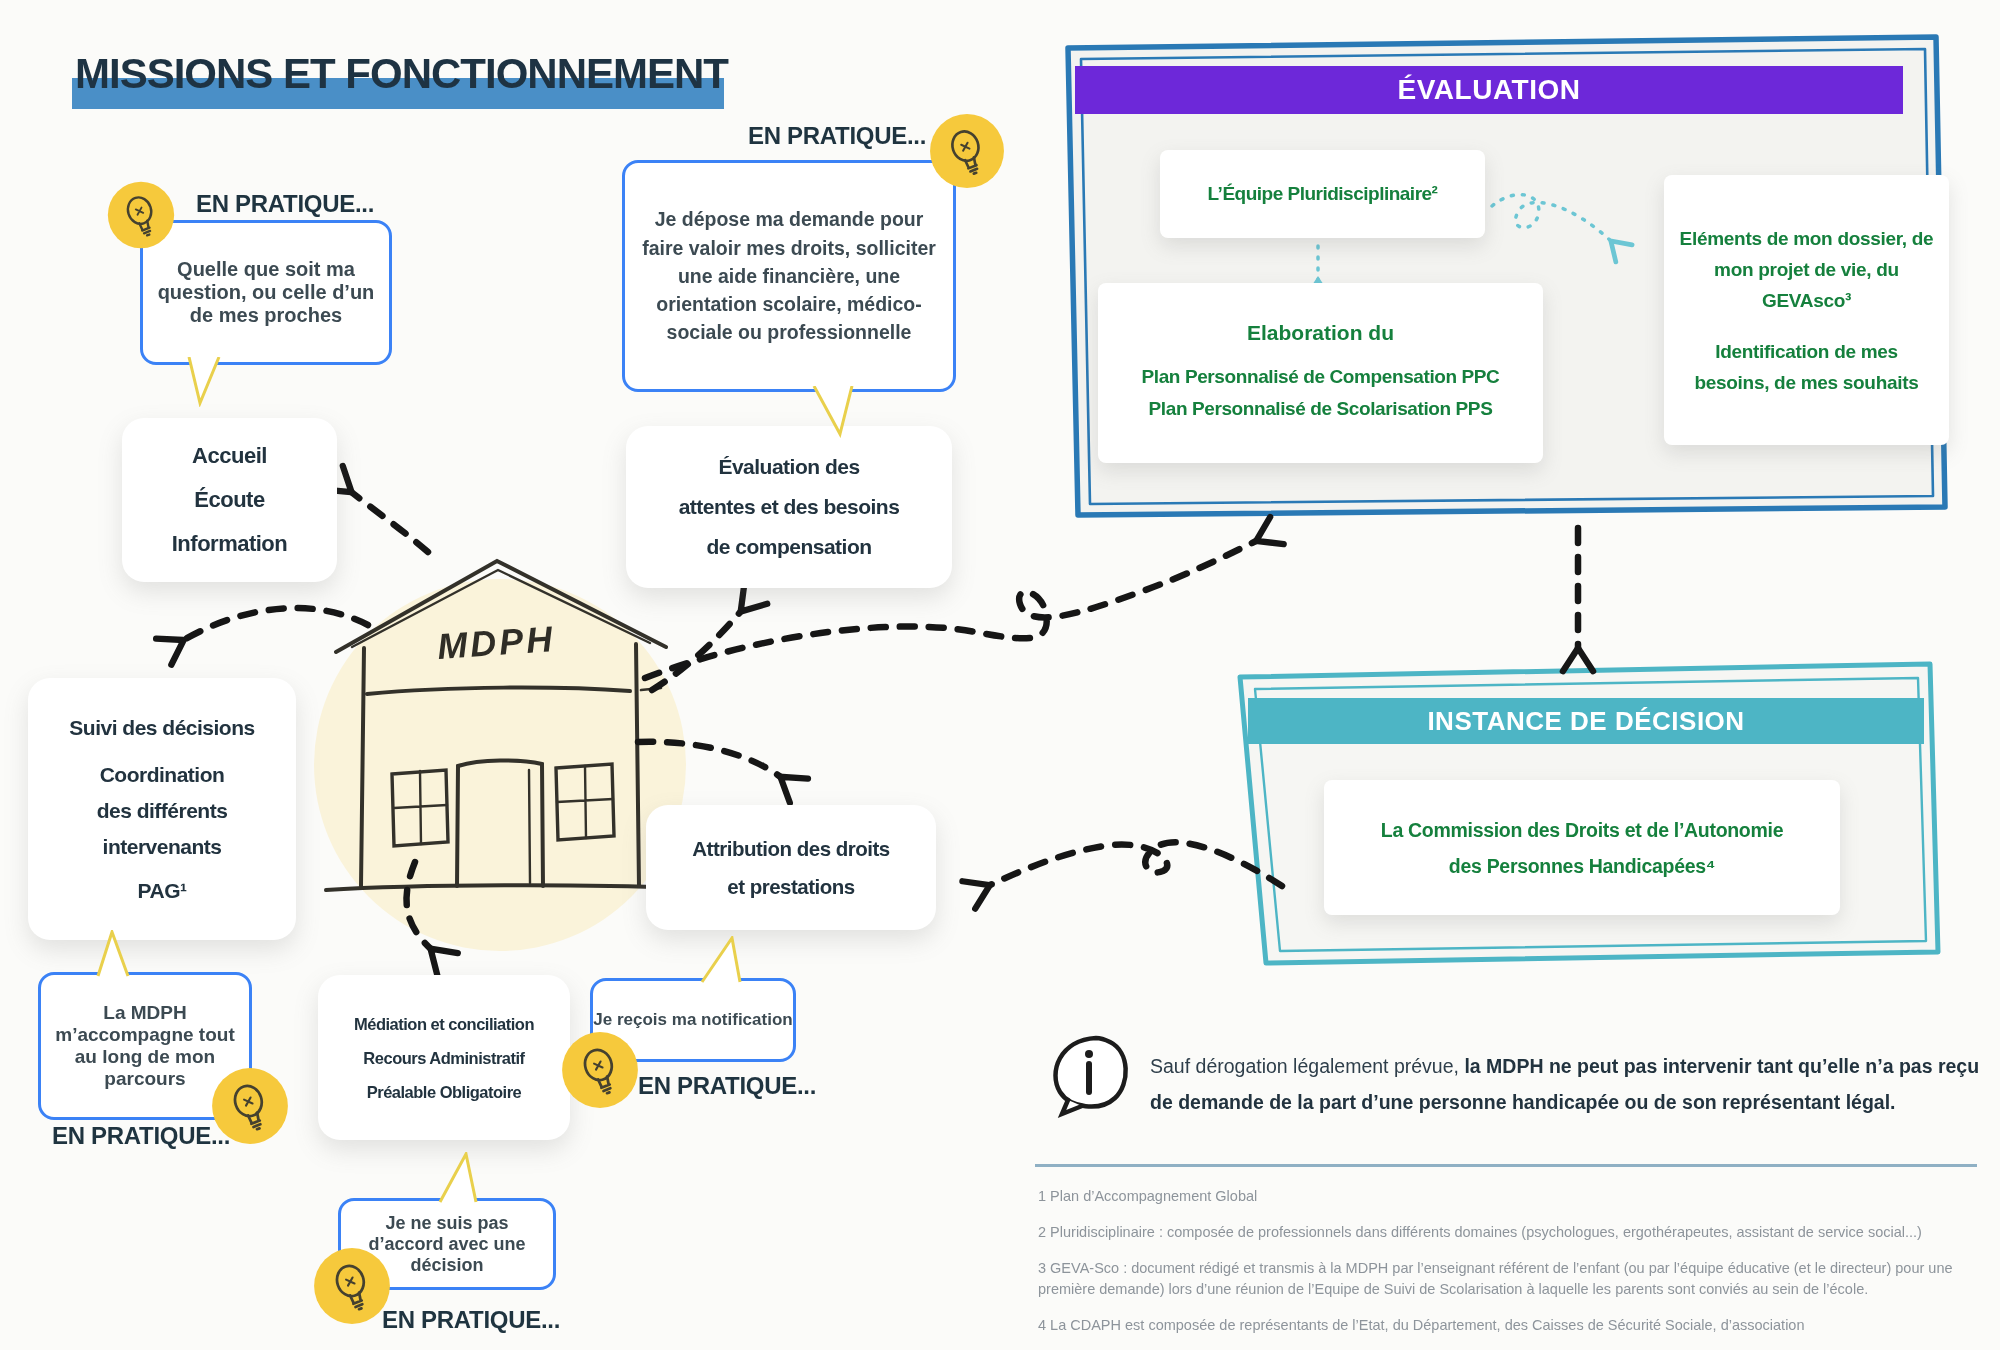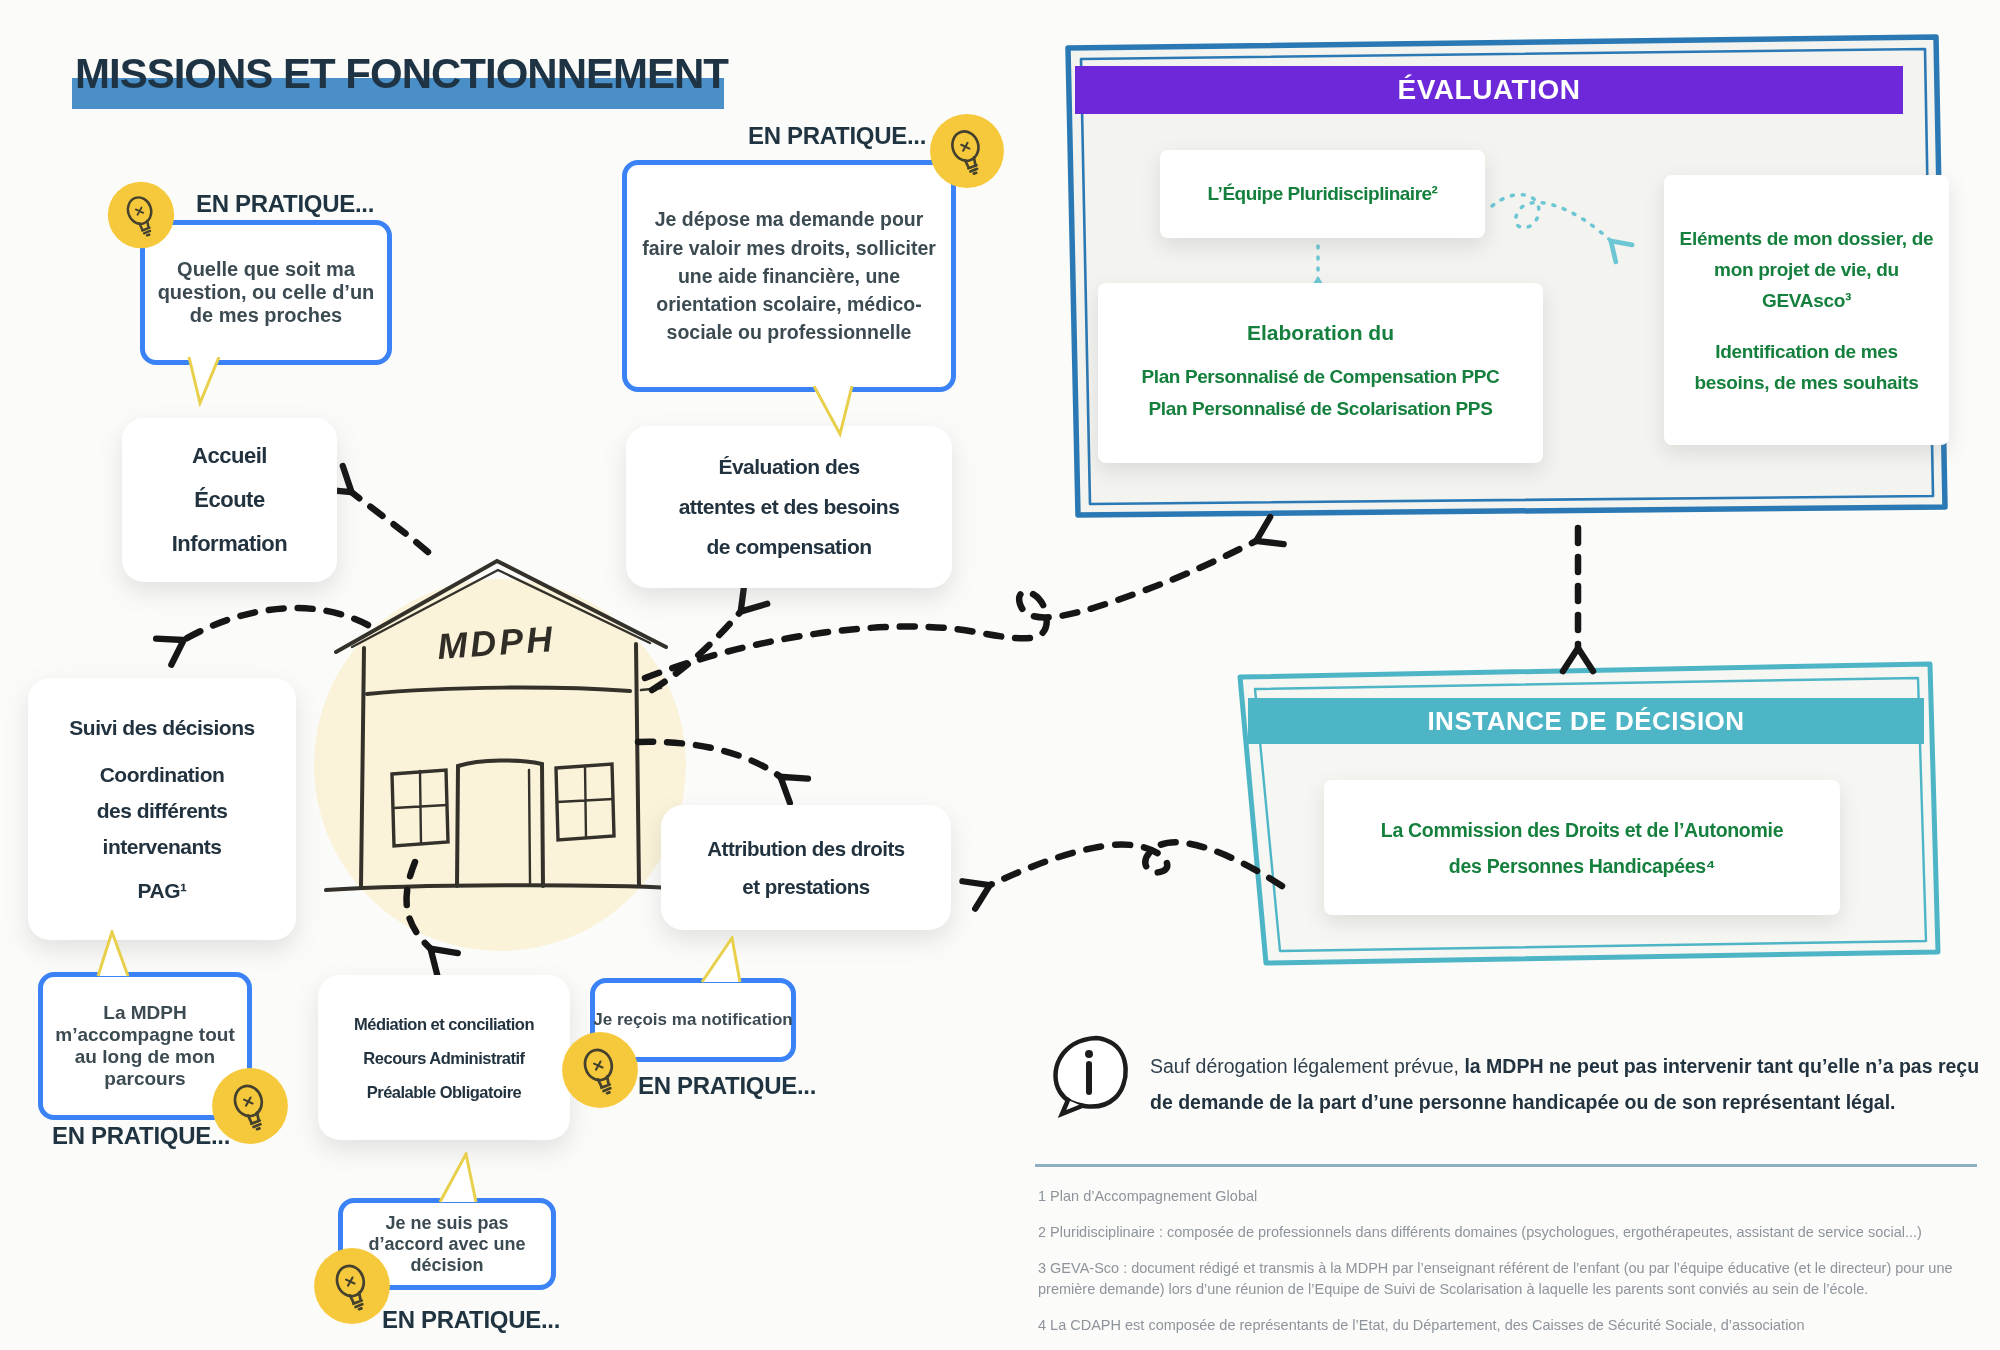--- a/index.html
+++ b/index.html
@@ -6,21 +6,21 @@
   .canvas{position:relative;width:2000px;height:1350px;background:#fbfbf9;overflow:hidden;
           font-family:"Liberation Sans",sans-serif;}
   .layer{position:absolute;left:0;top:0;}
   .title{position:absolute;left:75px;top:50px;font-size:42px;font-weight:bold;color:#1e3343;
          letter-spacing:-1px;z-index:3;}
   .title-band{position:absolute;left:72px;top:78px;width:652px;height:31px;background:#4a8fc7;z-index:2;}
   .box{position:absolute;background:#fff;border-radius:22px;box-shadow:0 10px 24px rgba(110,110,110,.18);
        display:flex;flex-direction:column;justify-content:center;align-items:center;text-align:center;
        color:#22333f;font-weight:bold;z-index:4;}
   .box .ln{letter-spacing:-0.5px;}
-  .bubble{position:absolute;background:#fff;border:5px solid #3b82f6;border-radius:16px;
+  .bubble{position:absolute;background:#fff;border:3px solid #3b82f6;border-radius:16px;
           display:flex;flex-direction:column;justify-content:center;align-items:center;text-align:center;
           color:#3c4a52;font-weight:bold;z-index:5;padding:6px 10px;box-sizing:border-box;}
   .tail{position:absolute;z-index:6;}
   .practice{position:absolute;font-weight:bold;color:#1f3440;font-size:24px;letter-spacing:-0.3px;z-index:6;}
   .bulb{position:absolute;z-index:7;}
   .panel-band{position:absolute;display:flex;align-items:center;justify-content:center;color:#fff;
               font-weight:bold;z-index:3;letter-spacing:0.5px;}
   .pbox{position:absolute;background:#fff;border-radius:8px;box-shadow:0 8px 20px rgba(110,110,110,.18);
         display:flex;flex-direction:column;justify-content:center;align-items:center;text-align:center;
         color:#15803d;z-index:4;padding:8px 14px;box-sizing:border-box;}
@@ -198,21 +198,21 @@
     <div class="ln">intervenants</div>
     <div class="ln" style="margin-top:8px;">PAG¹</div>
   </div>
 
   <div class="box" style="left:626px;top:426px;width:326px;height:162px;font-size:21px;line-height:40px;">
     <div class="ln">Évaluation des</div>
     <div class="ln">attentes et des besoins</div>
     <div class="ln">de compensation</div>
   </div>
 
-  <div class="box" style="left:661px;top:805px;width:290px;height:125px;font-size:20.5px;line-height:38px;">
+  <div class="box" style="left:646px;top:805px;width:290px;height:125px;font-size:20.5px;line-height:38px;">
     <div class="ln">Attribution des droits</div>
     <div class="ln">et prestations</div>
   </div>
 
   <div class="box" style="left:318px;top:975px;width:252px;height:165px;font-size:16.5px;line-height:34px;letter-spacing:-0.8px;">
     <div class="ln">Médiation et conciliation</div>
     <div class="ln">Recours Administratif</div>
     <div class="ln">Préalable Obligatoire</div>
   </div>
 

